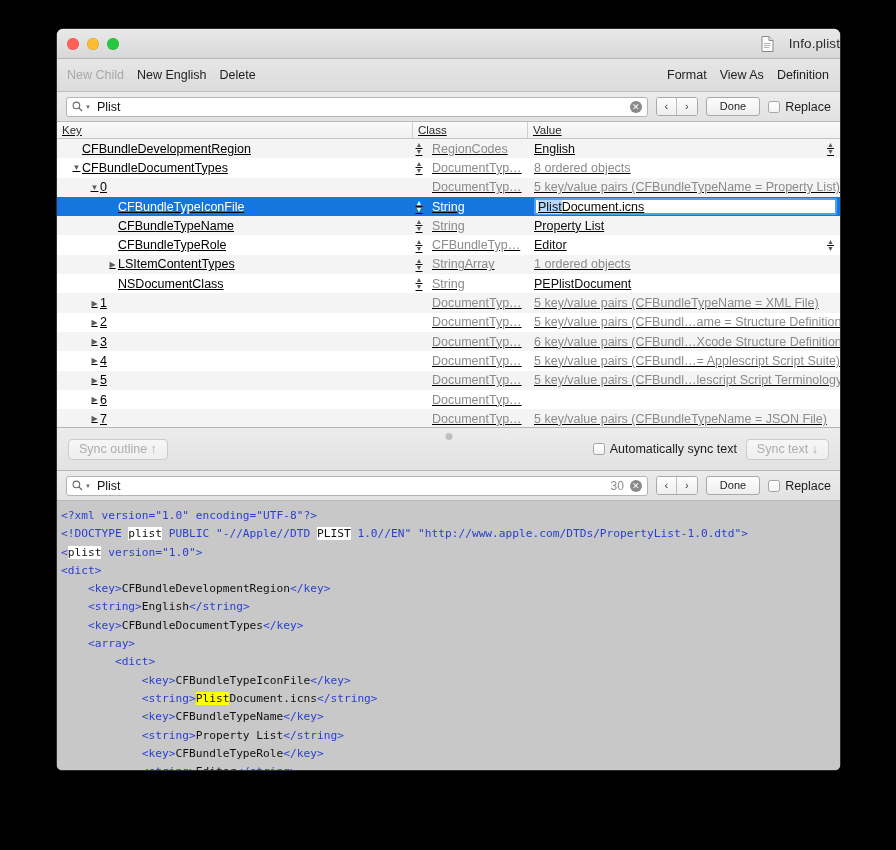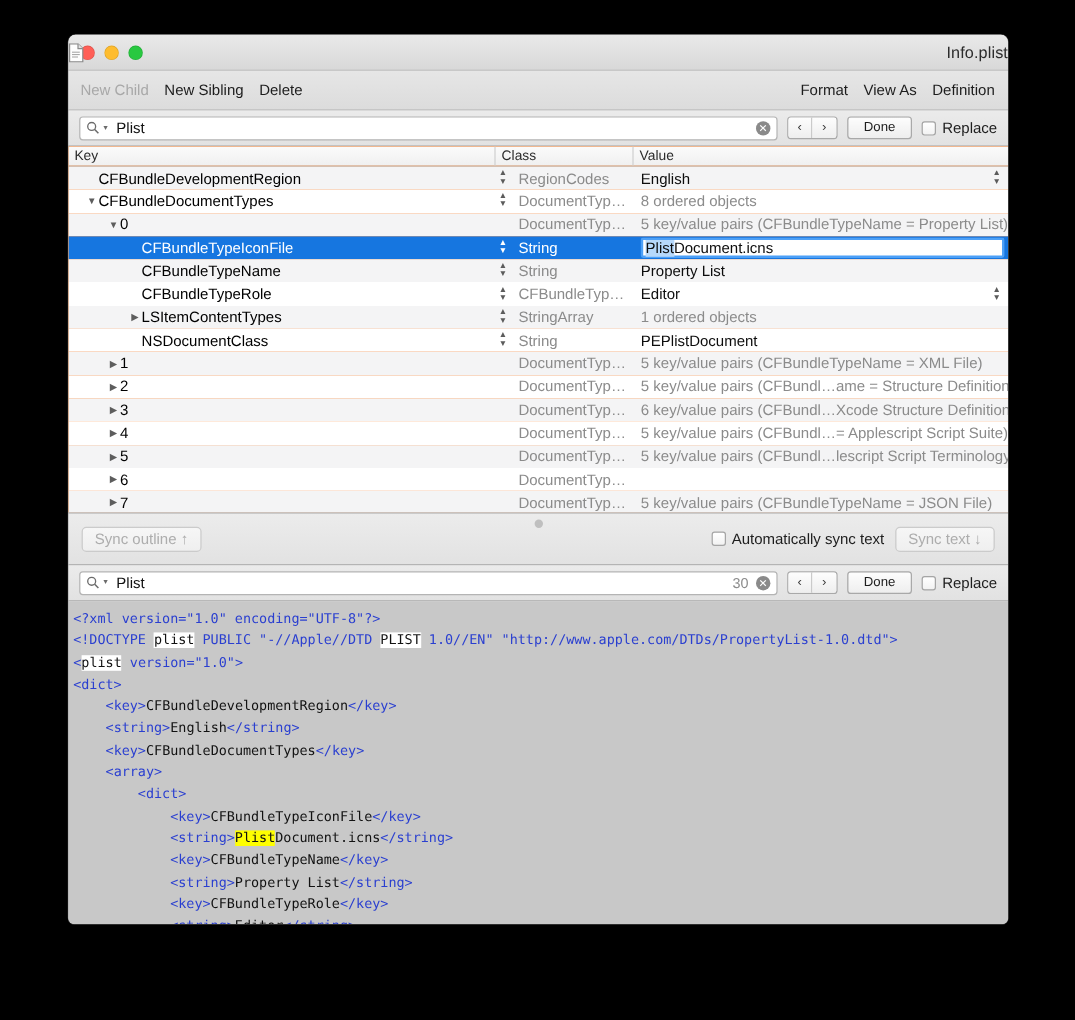--- a/index.html
+++ b/index.html
@@ -33,21 +33,21 @@
     border-bottom: 1px solid #b6b6b6;
     display: flex; align-items: center;
   }
   .traffic { display: flex; gap: 8px; margin-left: 10px; }
   .dot { width: 12px; height: 12px; border-radius: 50%; }
   .dot.red   { background: #ff5f57; box-shadow: inset 0 0 0 0.5px rgba(0,0,0,.14); }
   .dot.amber { background: #febc2e; box-shadow: inset 0 0 0 0.5px rgba(0,0,0,.14); }
   .dot.green { background: #28c840; box-shadow: inset 0 0 0 0.5px rgba(0,0,0,.14); }
   .title-center {
     position: absolute; left: 0; right: 0; top: 0; bottom: 0;
-    display: flex; align-items: center; justify-content: space-between;
+    display: flex; align-items: center; justify-content: flex-end;
     gap: 15px; pointer-events: none;
   }
   .doc-icon { width: 13px; height: 16px; }
   .title-text {
     font-size: 13.5px; color: #2c2c2c; letter-spacing: .1px;
   }
   
   .toolbar {
     height: 26px;
     background: linear-gradient(to bottom, #e6e6e6 0%, #dcdcdc 100%);
@@ -111,22 +111,23 @@
   .chkbox {
     width: 12px; height: 12px;
     border: 1px solid #a5a5a5; border-radius: 2.5px;
     background: linear-gradient(to bottom,#ffffff,#f2f2f2);
   }
   .chk-label { font-size: 12.5px; color: #1d1d1d; }
   
   .outline-wrap {
     position: relative;
     height: 305px;
-    background: #f97316;
+    background: #fde047;
     overflow: hidden;
+    text-decoration: underline;
   }
   .col-head {
     display: flex; height: 17px;
     background: linear-gradient(to bottom,#fbfbfb,#f0f0f0);
     border-bottom: 1px solid #c4c4c4;
     font-size: 11.5px; color: #2b2b2b;
   }
   .col-head > div { line-height: 16px; padding-left: 5px; }
   .ch-key   { width: 355px; }
   .ch-class { width: 115px; border-left: 1px solid #cfcfcf; }
@@ -244,21 +245,21 @@
             <line x1="3" y1="11.5" x2="8" y2="11.5"></line>
           </g>
         </svg>
         <span class="title-text">Info.plist</span>
       </div>
     </div>
 
     <div class="toolbar">
       <div class="tb-left">
         <span class="tb-item disabled">New Child</span>
-        <span class="tb-item">New Sibling</span>
+        <span class="tb-item">New English</span>
         <span class="tb-item">Delete</span>
       </div>
       <div class="tb-right">
         <span class="tb-item">Format</span>
         <span class="tb-item">View As</span>
         <span class="tb-item">Definition</span>
       </div>
     </div>
 
     <div class="searchbar">

